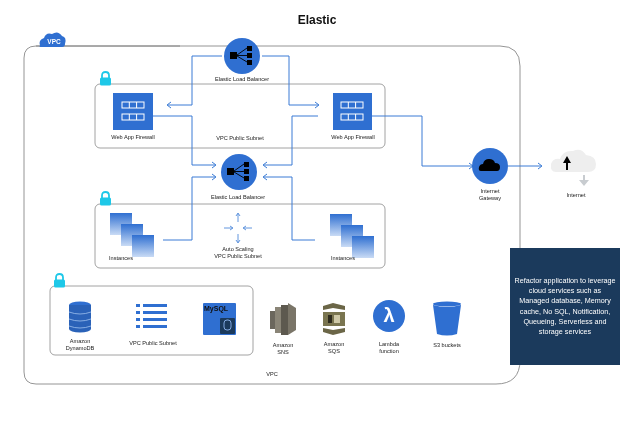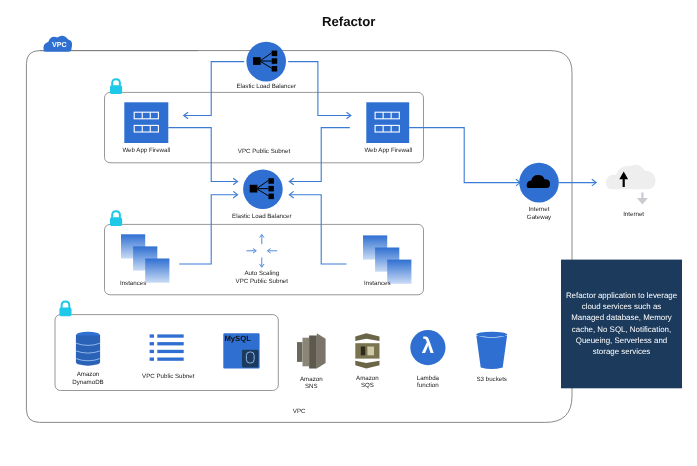--- a/index.html
+++ b/index.html
@@ -1,27 +1,27 @@
 <!DOCTYPE html>
 <html><head>
 <meta charset="utf-8">
 <style>
   html, body { margin: 0; padding: 0; background: #ffffff; }
   body { width: 634px; height: 424px; position: relative; overflow: hidden;
          font-family: "Liberation Sans", "DejaVu Sans", sans-serif; color: #222; }
   .abs { position: absolute; }
   .title { left: 0; top: 13px; width: 634px; text-align: center; font-size: 12px; font-weight: bold; color: #111; }
   .lbl { font-size: 5.6px; color: #222; text-align: center; line-height: 7px; white-space: nowrap; }
-  .note { left: 510px; top: 236px; width: 110px; height: 117px; background: #1b3a5c; color: #ffffff; font-size: 7.2px; line-height: 10.3px; text-align: center; display: flex; align-items: center; justify-content: center; padding: 0 4px; box-sizing: border-box; }
+  .note { left: 510px; top: 248px; width: 110px; height: 117px; background: #1b3a5c; color: #ffffff; font-size: 7.2px; line-height: 10.3px; text-align: center; display: flex; align-items: center; justify-content: center; padding: 0 4px; box-sizing: border-box; }
   svg { position: absolute; left: 0; top: 0; }
 </style>
 </head>
 <body>
 
-<div class="abs title">Refactor</div>
+<div class="abs title">Elastic</div>
 
 <svg width="634" height="424" viewBox="0 0 634 424">
   <defs>
     <linearGradient id="instGrad" x1="0" y1="0" x2="0" y2="1">
       <stop offset="0" stop-color="#2f6fd1"></stop>
       <stop offset="1" stop-color="#c9dbf5"></stop>
     </linearGradient>
     <linearGradient id="instGrad2" x1="0" y1="0" x2="1" y2="1">
       <stop offset="0" stop-color="#2f6fd1"></stop>
       <stop offset="1" stop-color="#d5e3f8"></stop>

